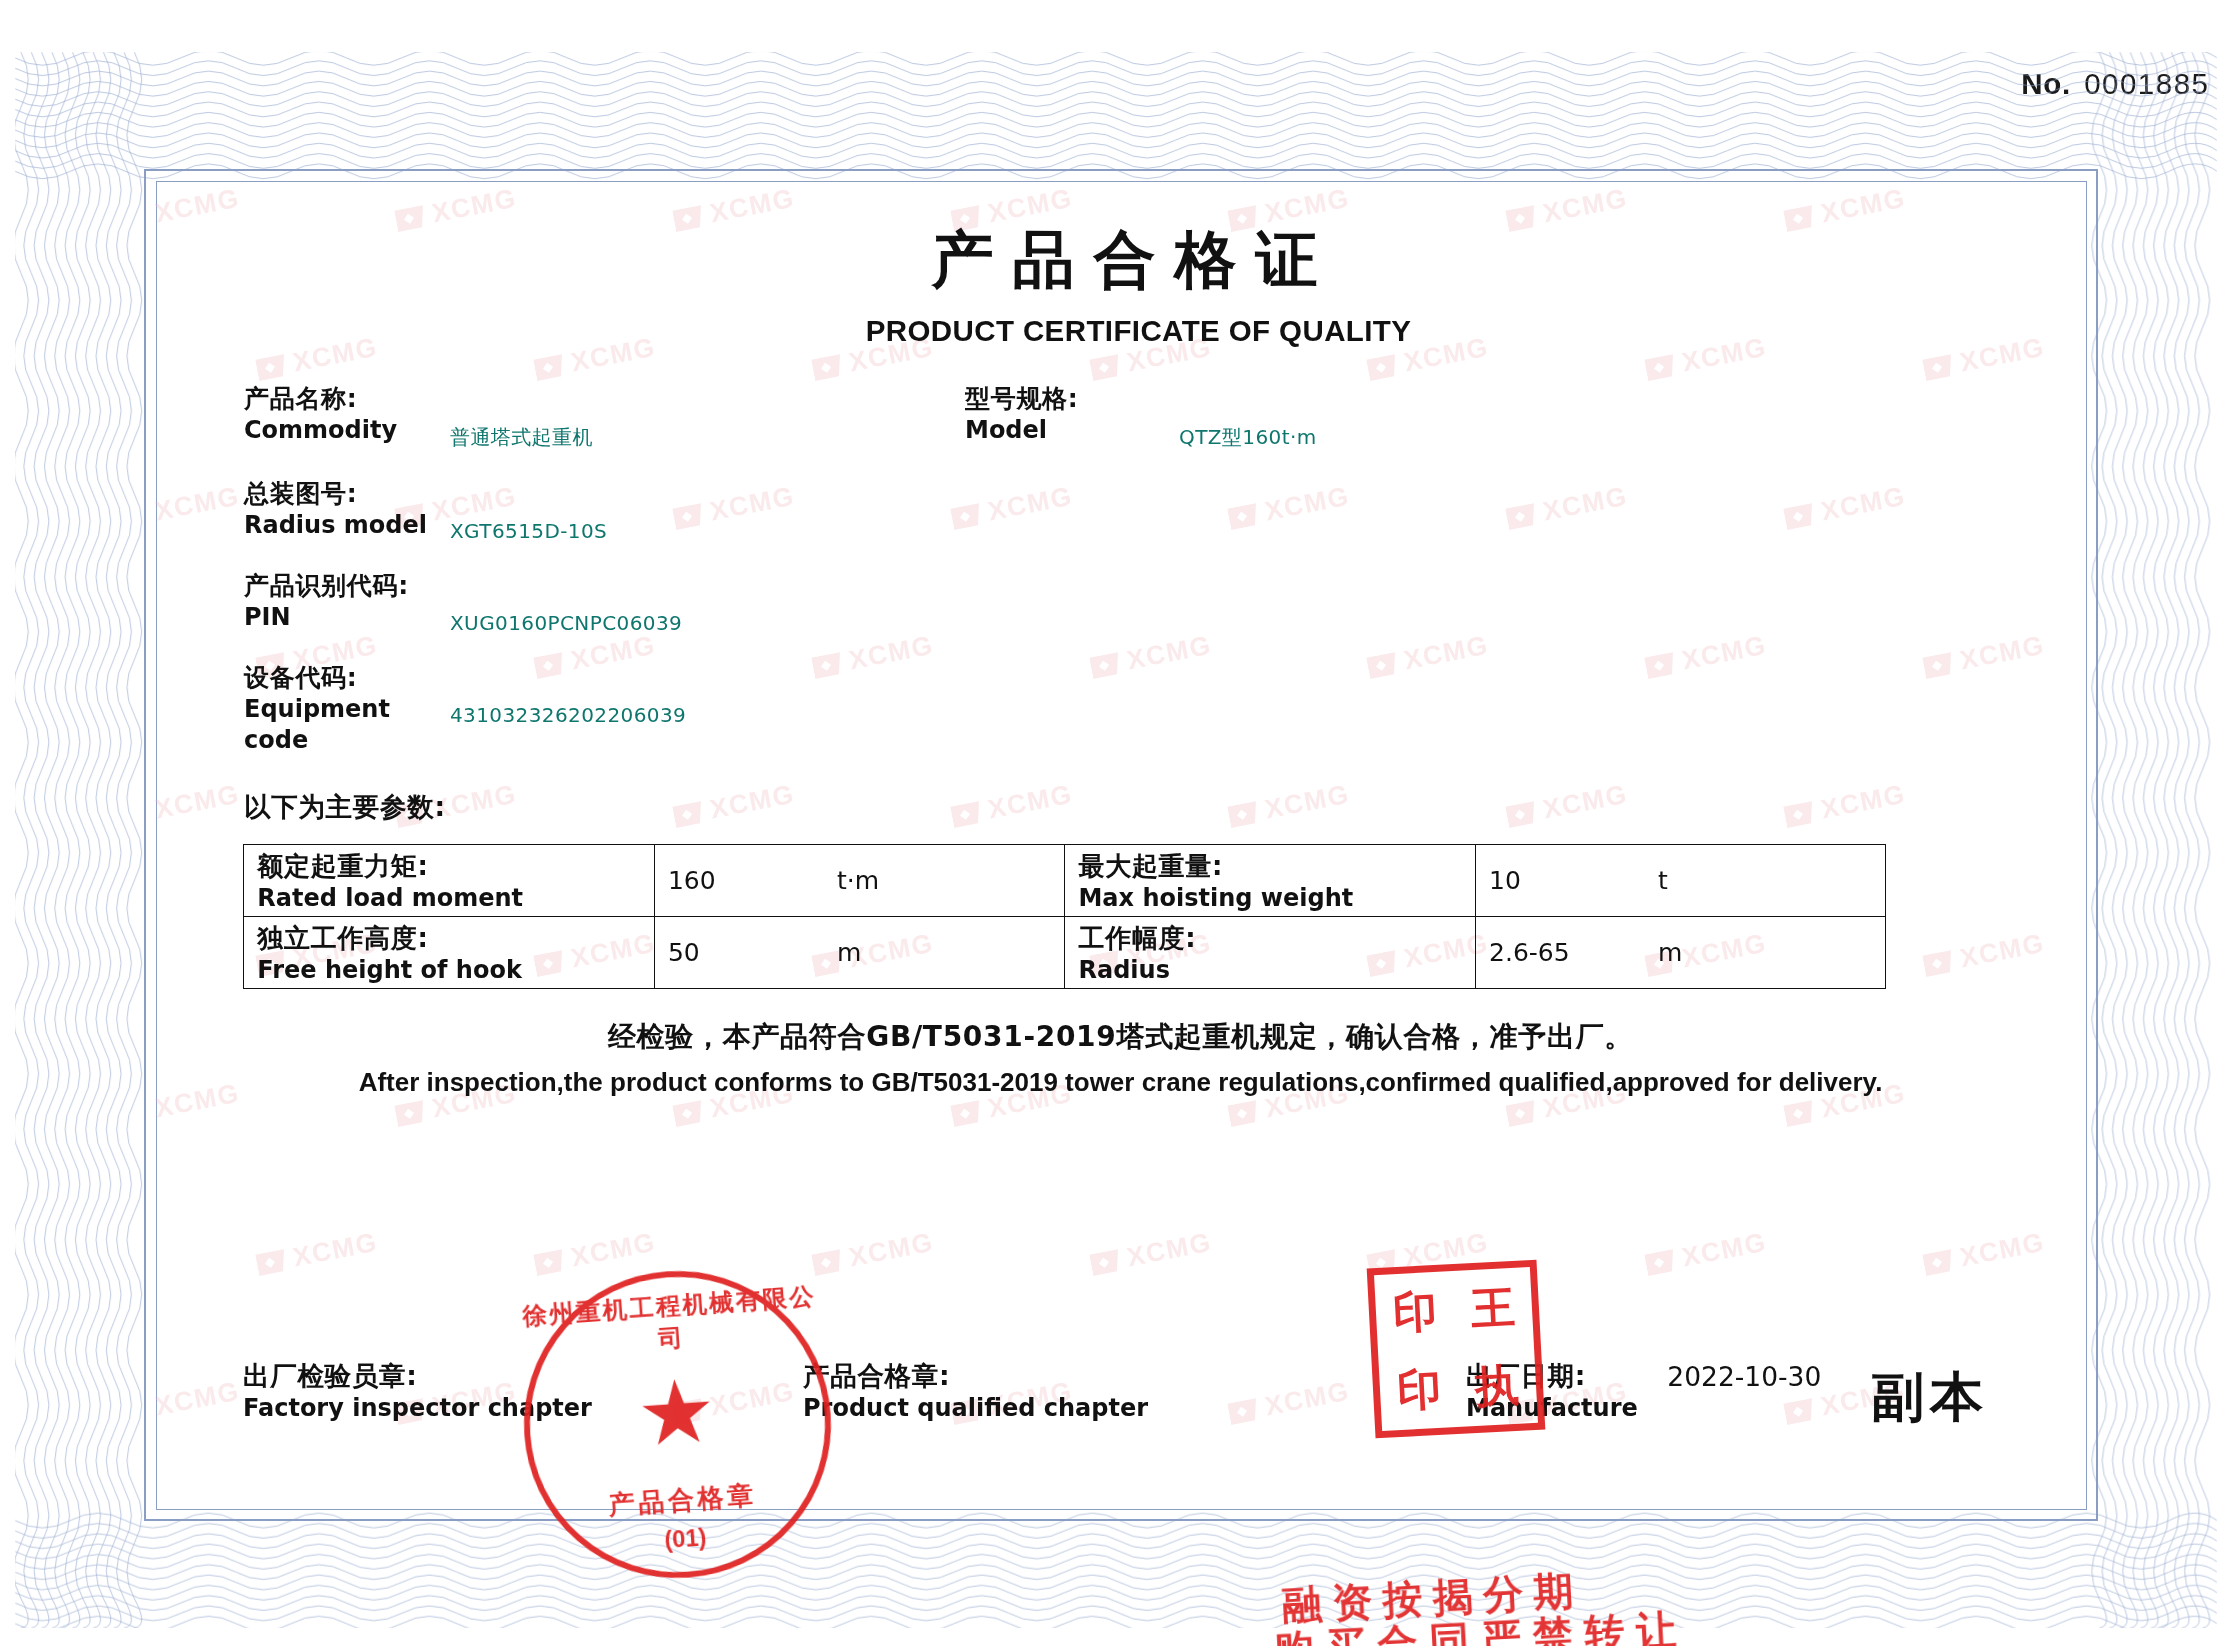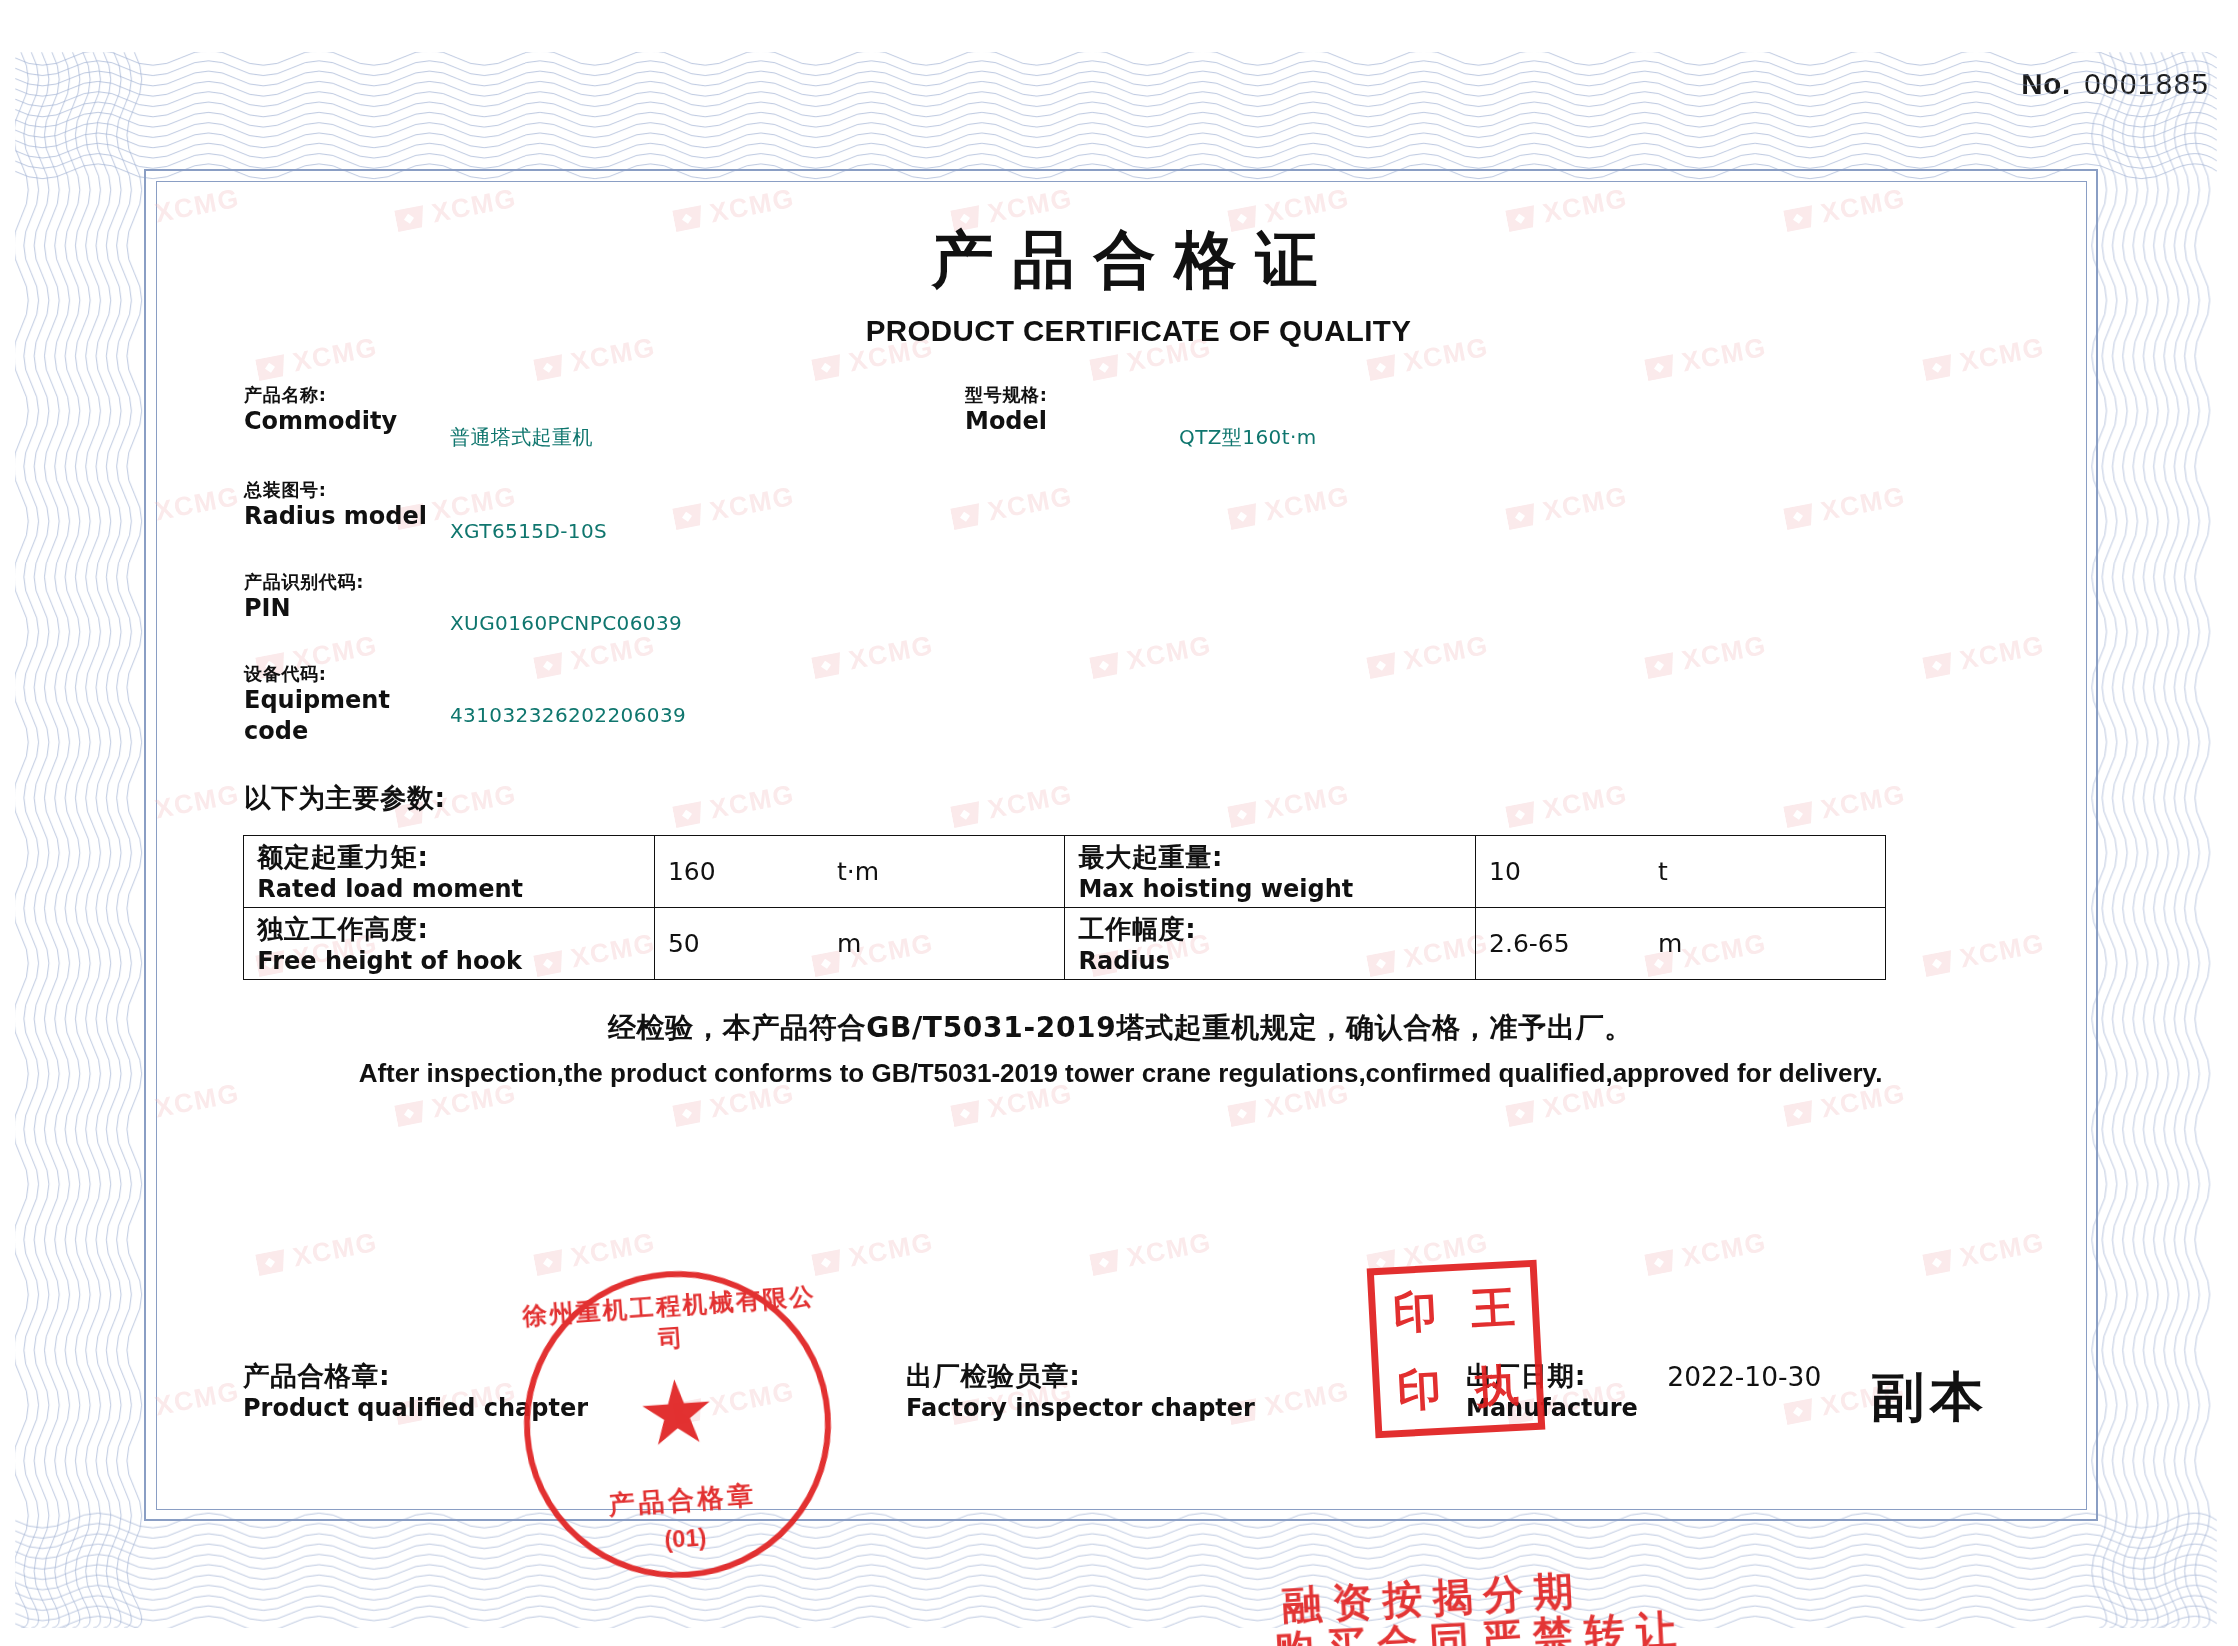--- a/index.html
+++ b/index.html
@@ -144,21 +144,21 @@
     align-items: flex-start;
     margin-bottom: 26.5px;
   }
   .cellgroup { display: flex; align-items: flex-start; }
   .lbl {
     font-family: "DejaVu Sans", "Liberation Sans", sans-serif;
     line-height: 1.28;
   }
   .lbl .cn {
     display: block;
-    font-size: 18px;
+    font-size: 25px;
     font-weight: 700;
     letter-spacing: 0.7px;
     color: #111;
   }
   .lbl .en {
     display: block;
     font-size: 24px;
     font-weight: 700;
     color: #111;
   }
@@ -788,30 +788,30 @@
           </div>
         </td>
       </tr>
     </tbody>
   </table>
 
   <div class="conform-cn">经检验，本产品符合GB/T5031-2019塔式起重机规定，确认合格，准予出厂。</div>
   <div class="conform-en">After inspection,the product conforms to GB/T5031-2019 tower crane regulations,confirmed qualified,approved for delivery.</div>
 
   <div class="sign-area">
+    <div class="sign-block sb-2">
+      <div class="lbl">
+        <span class="cn">出厂检验员章:</span>
+        <span class="en">Factory inspector chapter</span>
+      </div>
+    </div>
     <div class="sign-block sb-1">
       <div class="lbl">
         <span class="cn">产品合格章:</span>
         <span class="en">Product qualified chapter</span>
-      </div>
-    </div>
-    <div class="sign-block sb-2">
-      <div class="lbl">
-        <span class="cn">出厂检验员章:</span>
-        <span class="en">Factory inspector chapter</span>
       </div>
     </div>
     <div class="sign-block sb-3">
       <div class="lbl">
         <span class="cn">出厂日期:</span>
         <span class="en">Manufacture</span>
       </div>
       <div class="date-val">2022-10-30</div>
     </div>
   </div>

